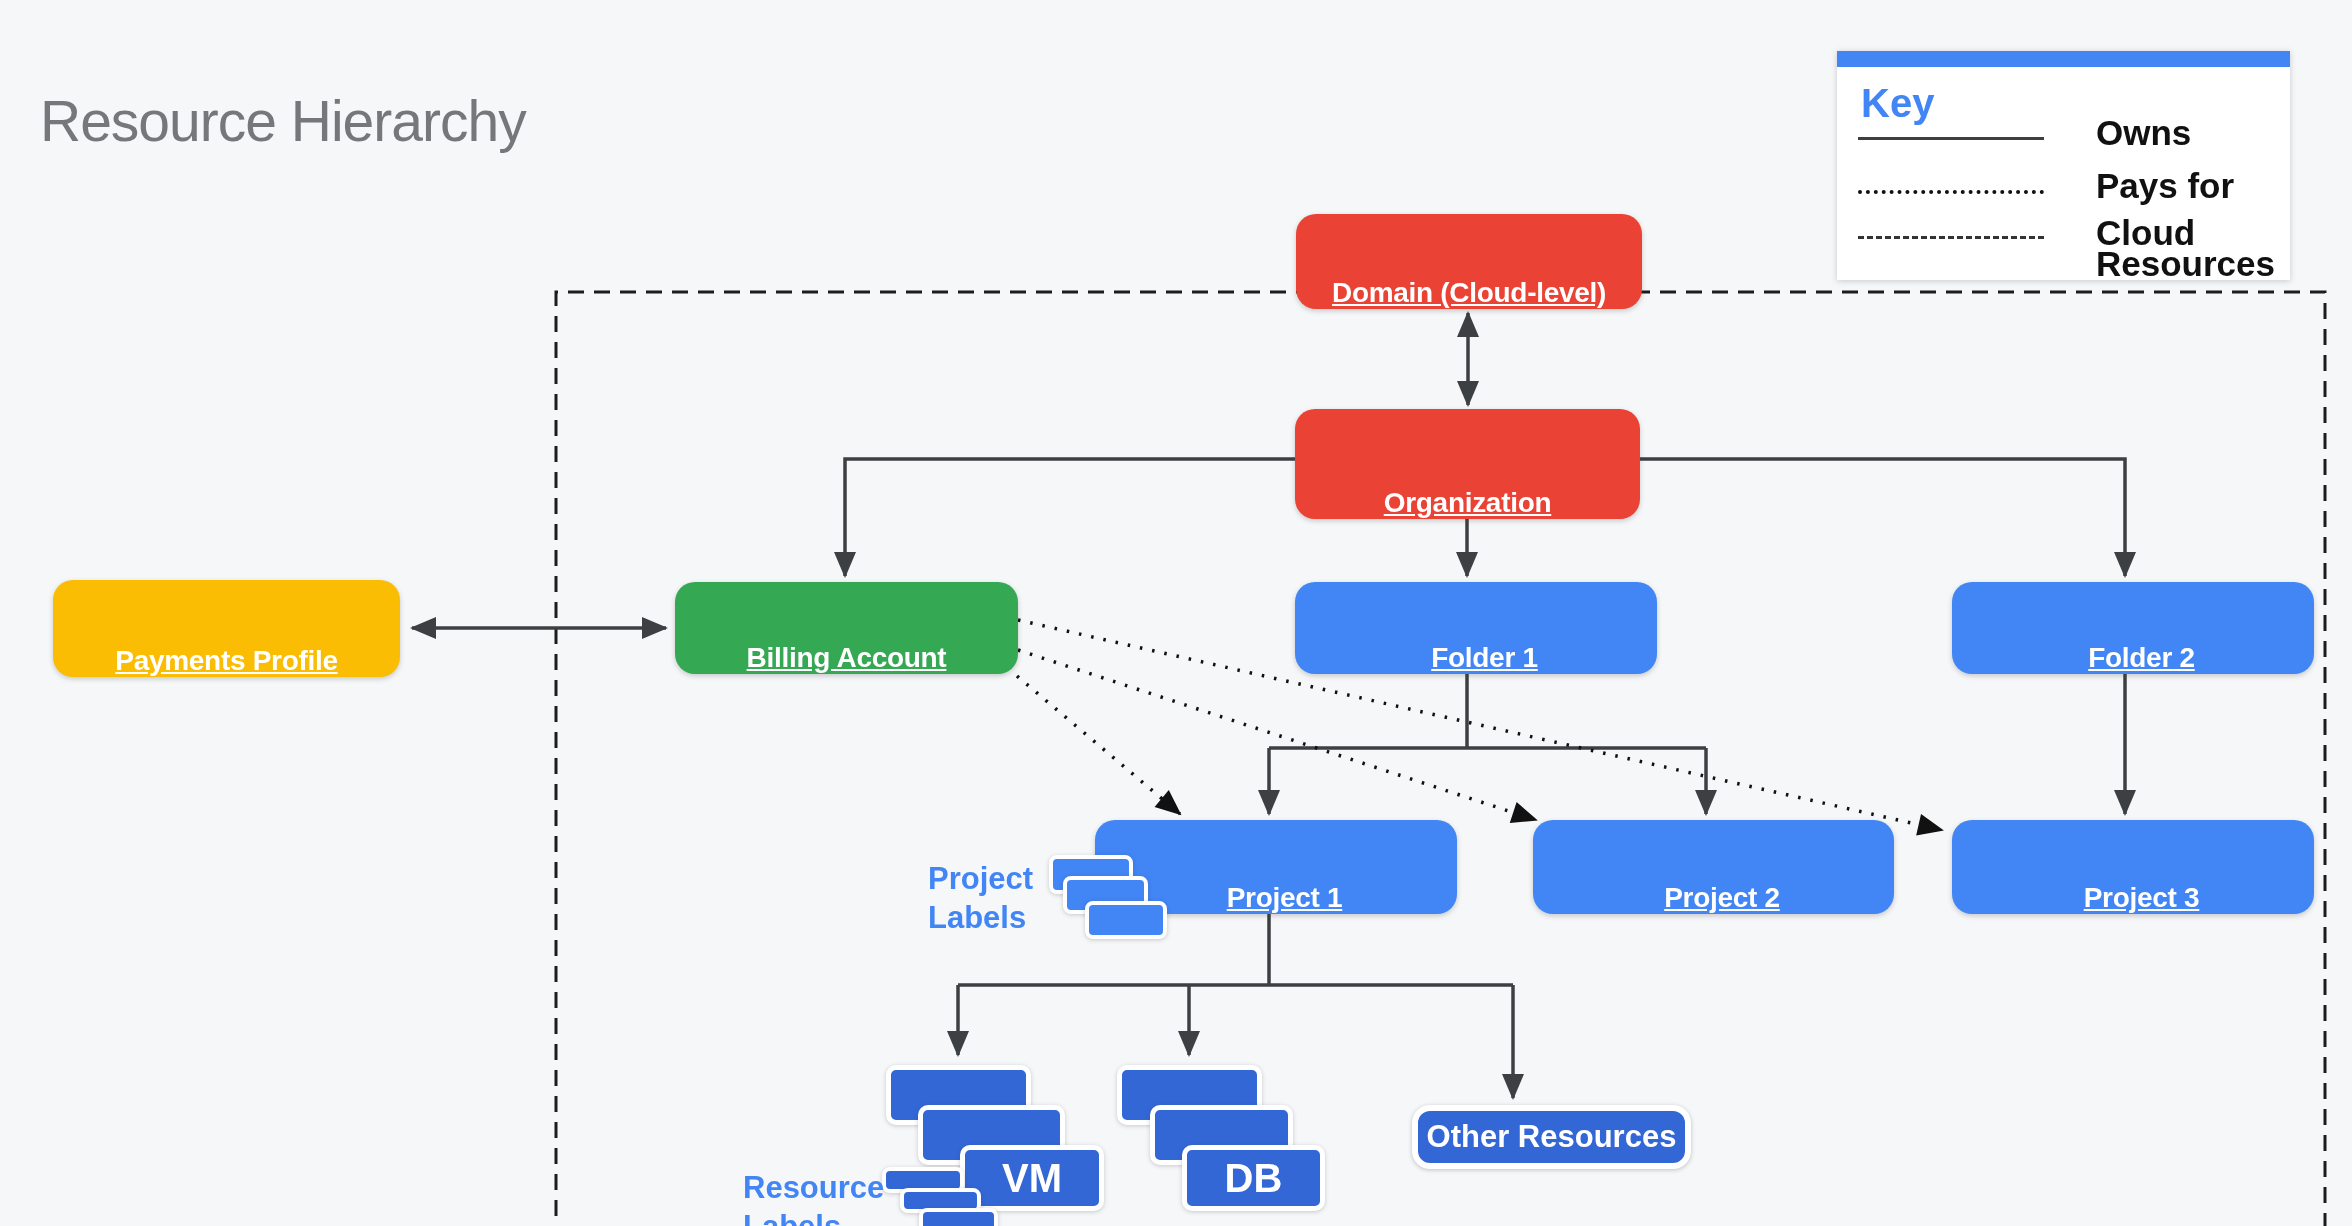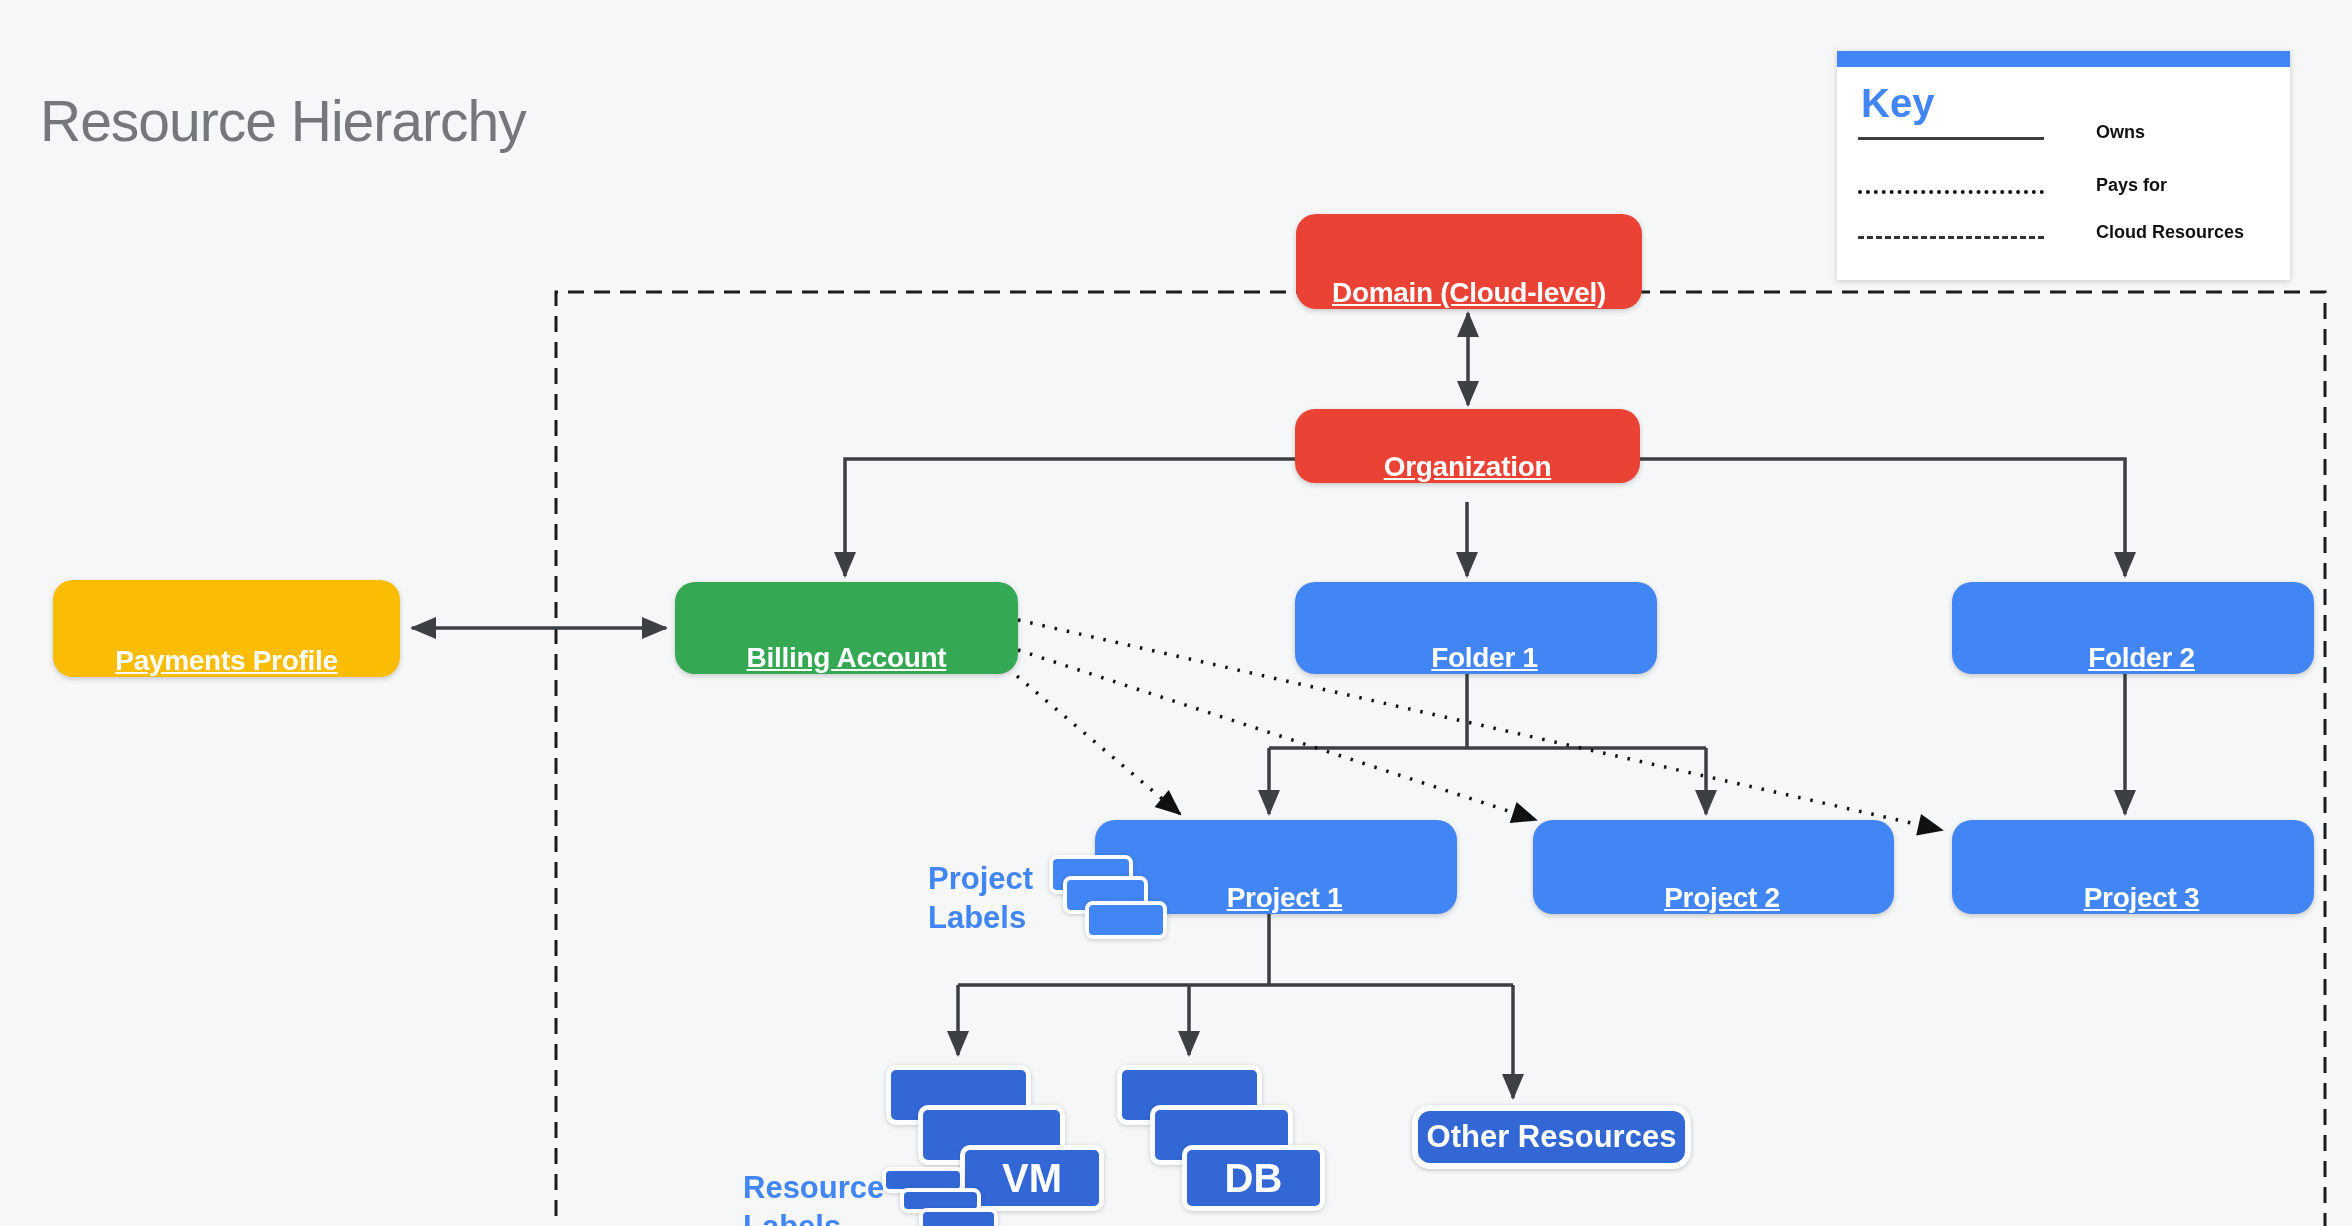--- a/index.html
+++ b/index.html
@@ -41,21 +41,21 @@
   .annotation{position:absolute;z-index:2;color:var(--blue);font-weight:bold;font-size:31px;line-height:39px;}
 
   .keybox{position:absolute;left:1837px;top:9px;width:453px;height:229px;background:#fff;z-index:3;
     box-shadow:0 1px 6px rgba(60,64,67,.25);}
   .keybar{position:absolute;left:0;top:0;width:100%;height:16px;background:var(--key-accent);}
   .keyhead{position:absolute;left:24px;top:30px;font-size:40px;font-weight:bold;color:var(--key-accent);}
   .kline{position:absolute;display:block;width:186px;height:0;}
   .kline.solid-line{left:21px;top:86px;border-top:3px solid var(--connector);}
   .kline.dotted-line{left:21px;top:139px;border-top:4px dotted var(--key-text);}
   .kline.dashed-line{left:21px;top:185px;border-top:3px dashed #333;}
-  .klabel{position:absolute;left:259px;font-size:18px;font-weight:bold;color:var(--key-text);line-height:31px;}
+  .klabel{position:absolute;left:259px;font-size:35px;font-weight:bold;color:var(--key-text);line-height:31px;}
   .klabel.l1{top:66px;}
   .klabel.l2{top:119px;}
   .klabel.l3{top:166px;width:150px;}
 </style>
 </head>
 <body>
 
 <div class="stage">
 
   <div class="page-title">Resource Hierarchy</div>
@@ -90,21 +90,21 @@
     <path class="solid" d="M1513,943 V1056" marker-end="url(#ah)"></path>
 
     <path class="dotted" d="M1018,578 L1942,788" marker-end="url(#ahb)"></path>
     <path class="dotted" d="M1018,608 L1536,778" marker-end="url(#ahb)"></path>
     <path class="dotted" d="M1017,634 L1180,772" marker-end="url(#ahb)"></path>
   </svg>
 
   <div class="node red" style="left:1296px;top:172px;width:346px;height:95px">
     <span>Domain (Cloud-level)</span>
   </div>
-  <div class="node red" style="left:1295px;top:367px;width:345px;height:74px">
+  <div class="node red" style="left:1295px;top:367px;width:345px;height:110px">
     <span>Organization</span>
   </div>
   <div class="node green" style="left:675px;top:540px;width:343px;height:92px">
     <span>Billing Account</span>
   </div>
   <div class="node yellow" style="left:53px;top:538px;width:347px;height:97px">
     <span>Payments Profile</span>
   </div>
   <div class="node blue" style="left:1295px;top:540px;width:345px;height:92px">
     <span>Folder 1</span>

